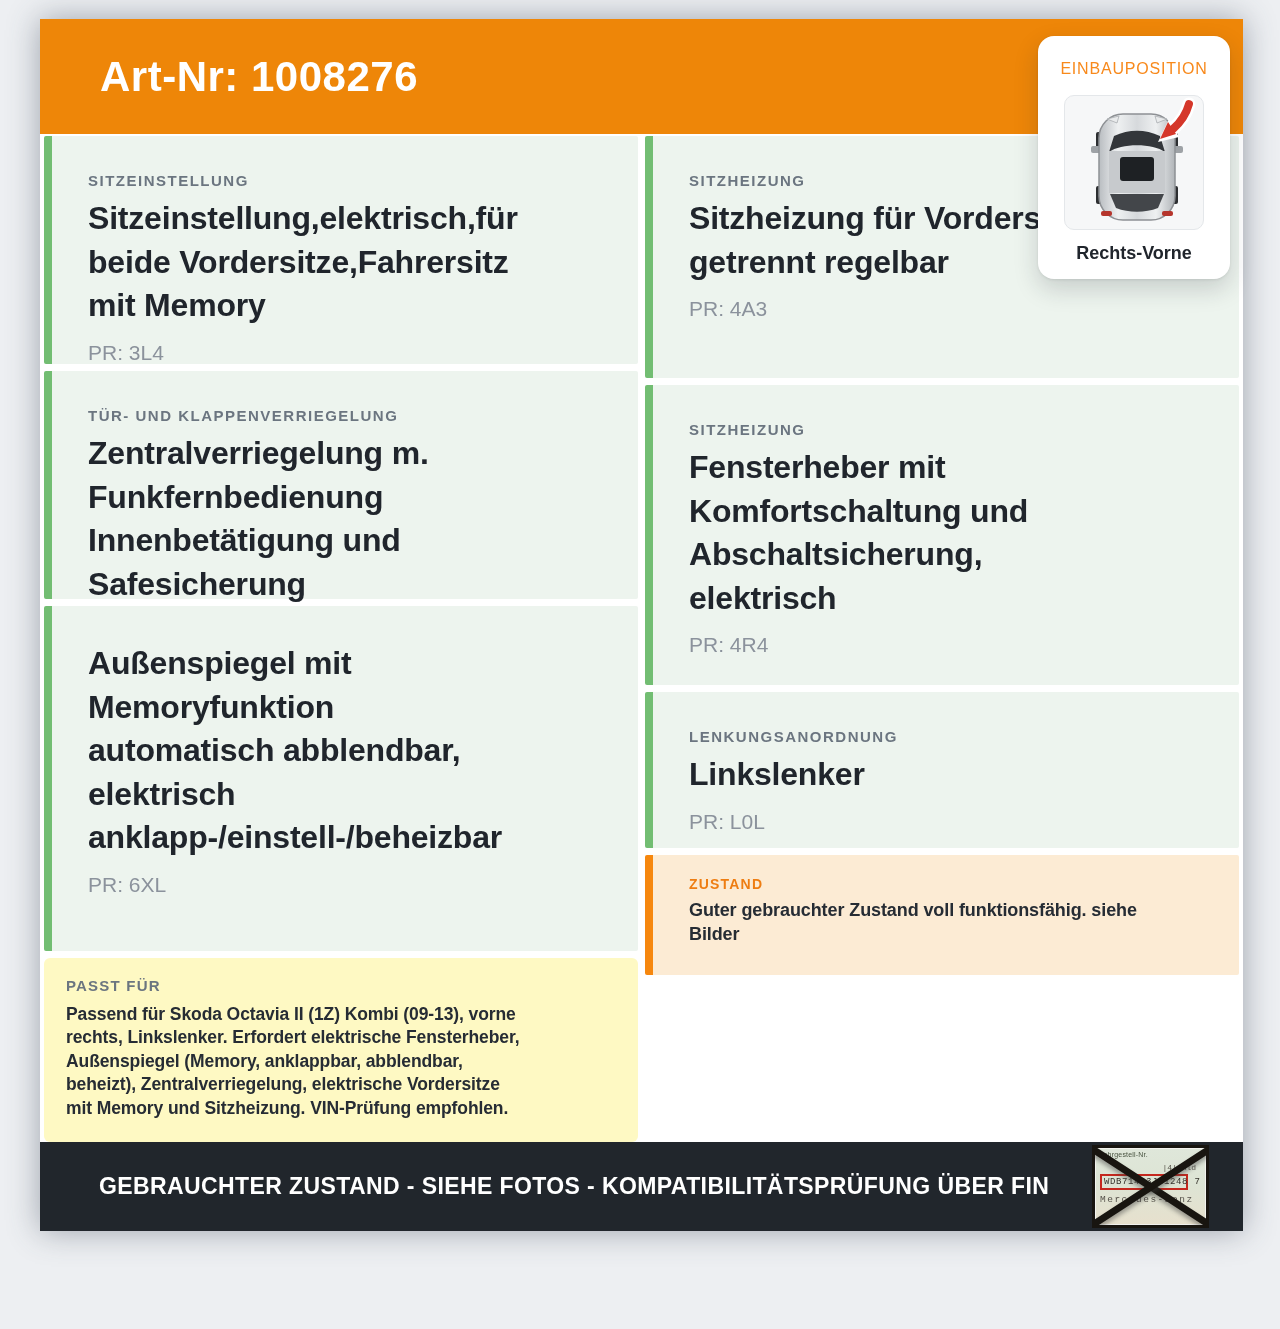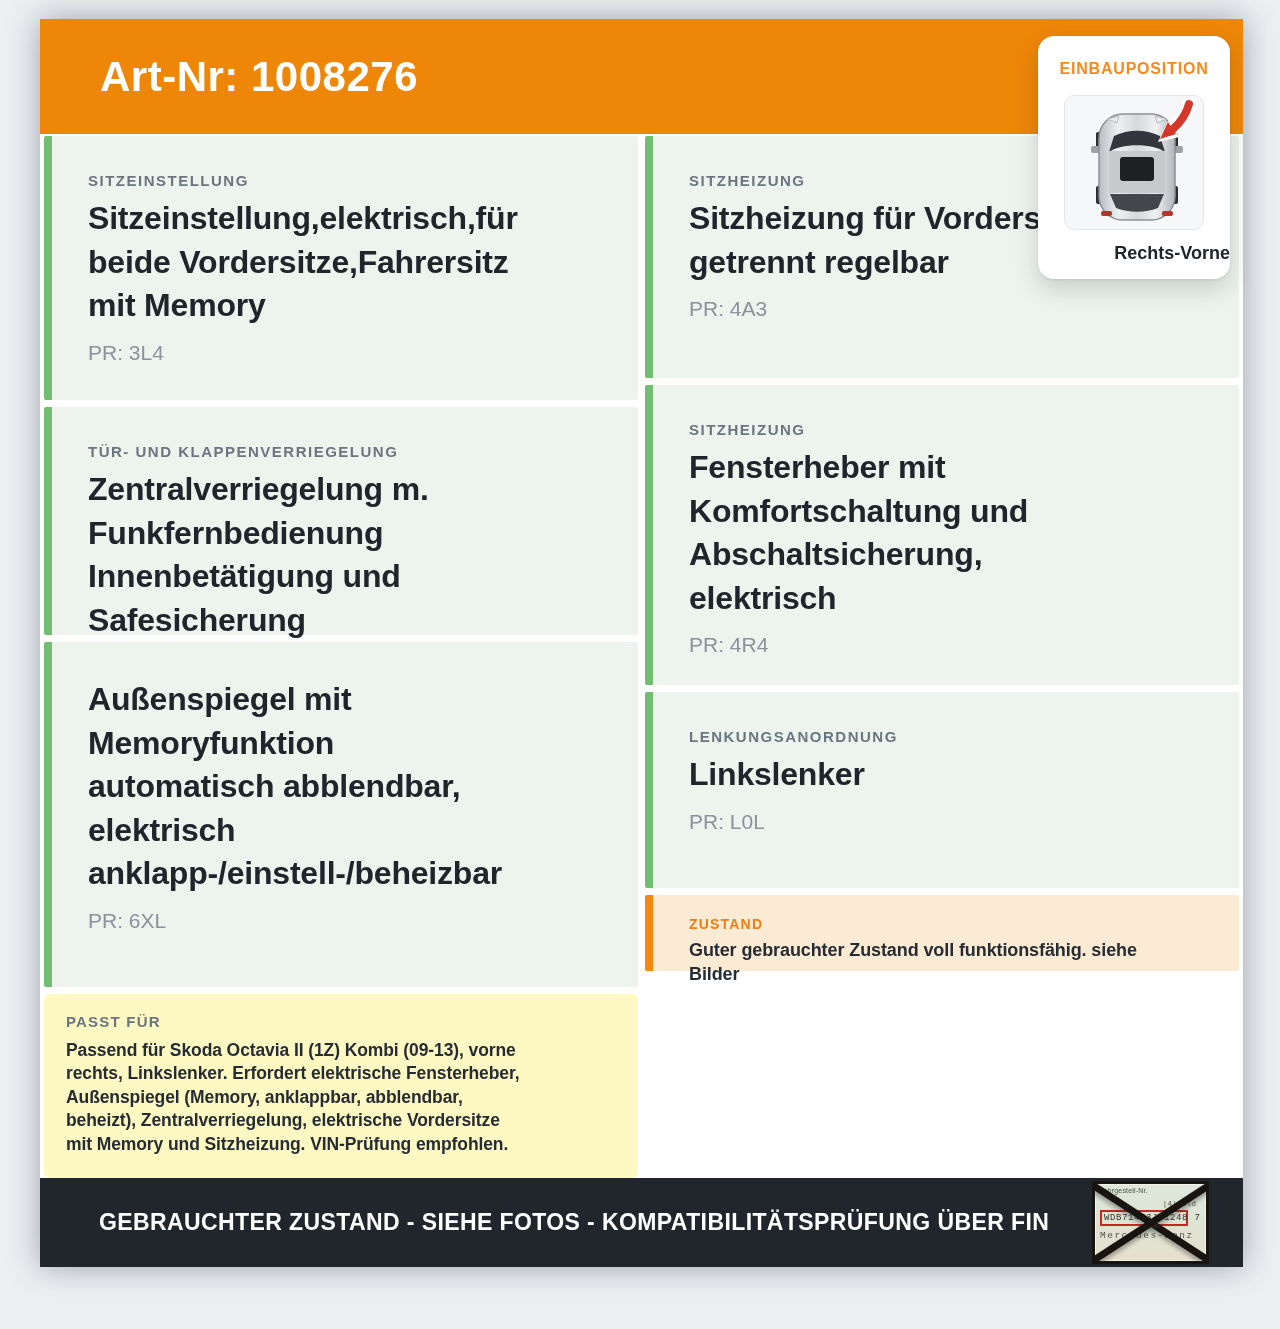--- a/index.html
+++ b/index.html
@@ -90,41 +90,40 @@
     height: 243px;
     background: #ffffff;
     border-radius: 16px;
     box-shadow: 0 10px 24px rgba(25,35,45,0.18), 0 1px 3px rgba(0,0,0,0.08);
     text-align: center;
     z-index: 5;
   }
   .einbau-label {
     margin-top: 24px;
     font-size: 16px;
-    font-weight: 700;
+    font-weight: 400;
     letter-spacing: 0.8px;
     color: #f8891b;
     text-align: center;
   }
   .einbau-imgbox {
     width: 140px;
     height: 135px;
     margin: 17px auto 0 auto;
     background: #f6f7f8;
     border: 1px solid #e4e7ea;
     border-radius: 10px;
     position: relative;
     overflow: hidden;
   }
   .einbau-pos {
     margin-top: 13px;
     font-size: 18px;
     font-weight: 700;
     color: #20252c;
-    text-align: right;
   }
   
   .footer {
     position: relative;
     height: 89px;
     background: #21262c;
     display: flex;
     align-items: center;
     padding-left: 59px;
   }
@@ -239,21 +238,21 @@
           <path d="M124,8 C121,19 116,26 108,33" stroke="#d5372a" stroke-width="8" fill="none" stroke-linecap="round"></path>
           <polygon points="111,38 95,43 103,26" fill="#d5372a"></polygon>
         </g>
       </svg>
     </div>
     <div class="einbau-pos">Rechts-Vorne</div>
   </div>
 
   <div class="content">
     <div class="col">
-      <section class="card" style="height:264px">
+      <section class="card" style="height:228px">
         <div class="card-label">SITZEINSTELLUNG</div>
         <h2 class="card-title">Sitzeinstellung,elektrisch,für
 beide Vordersitze,Fahrersitz
 mit Memory</h2>
         <div class="card-pr">PR: 3L4</div>
       </section>
       <section class="card" style="height:228px">
         <div class="card-label">TÜR- UND KLAPPENVERRIEGELUNG</div>
         <h2 class="card-title">Zentralverriegelung m.
 Funkfernbedienung
@@ -286,26 +285,26 @@
         <div class="card-pr">PR: 4A3</div>
       </section>
       <section class="card" style="height:300px">
         <div class="card-label">SITZHEIZUNG</div>
         <h2 class="card-title">Fensterheber mit
 Komfortschaltung und
 Abschaltsicherung,
 elektrisch</h2>
         <div class="card-pr">PR: 4R4</div>
       </section>
-      <section class="card" style="height:196px">
+      <section class="card" style="height:156px">
         <div class="card-label">LENKUNGSANORDNUNG</div>
         <h2 class="card-title">Linkslenker</h2>
         <div class="card-pr">PR: L0L</div>
       </section>
-      <section class="card-zustand" style="height:76px">
+      <section class="card-zustand" style="height:120px">
         <div class="card-label">ZUSTAND</div>
         <div class="zustand-text">Guter gebrauchter Zustand voll funktionsfähig. siehe
 Bilder</div>
       </section>
     </div>
   </div>
 
   <div class="footer">
     <div class="footer-text">GEBRAUCHTER ZUSTAND - SIEHE FOTOS - KOMPATIBILITÄTSPRÜFUNG ÜBER FIN</div>
     <div class="doc">

